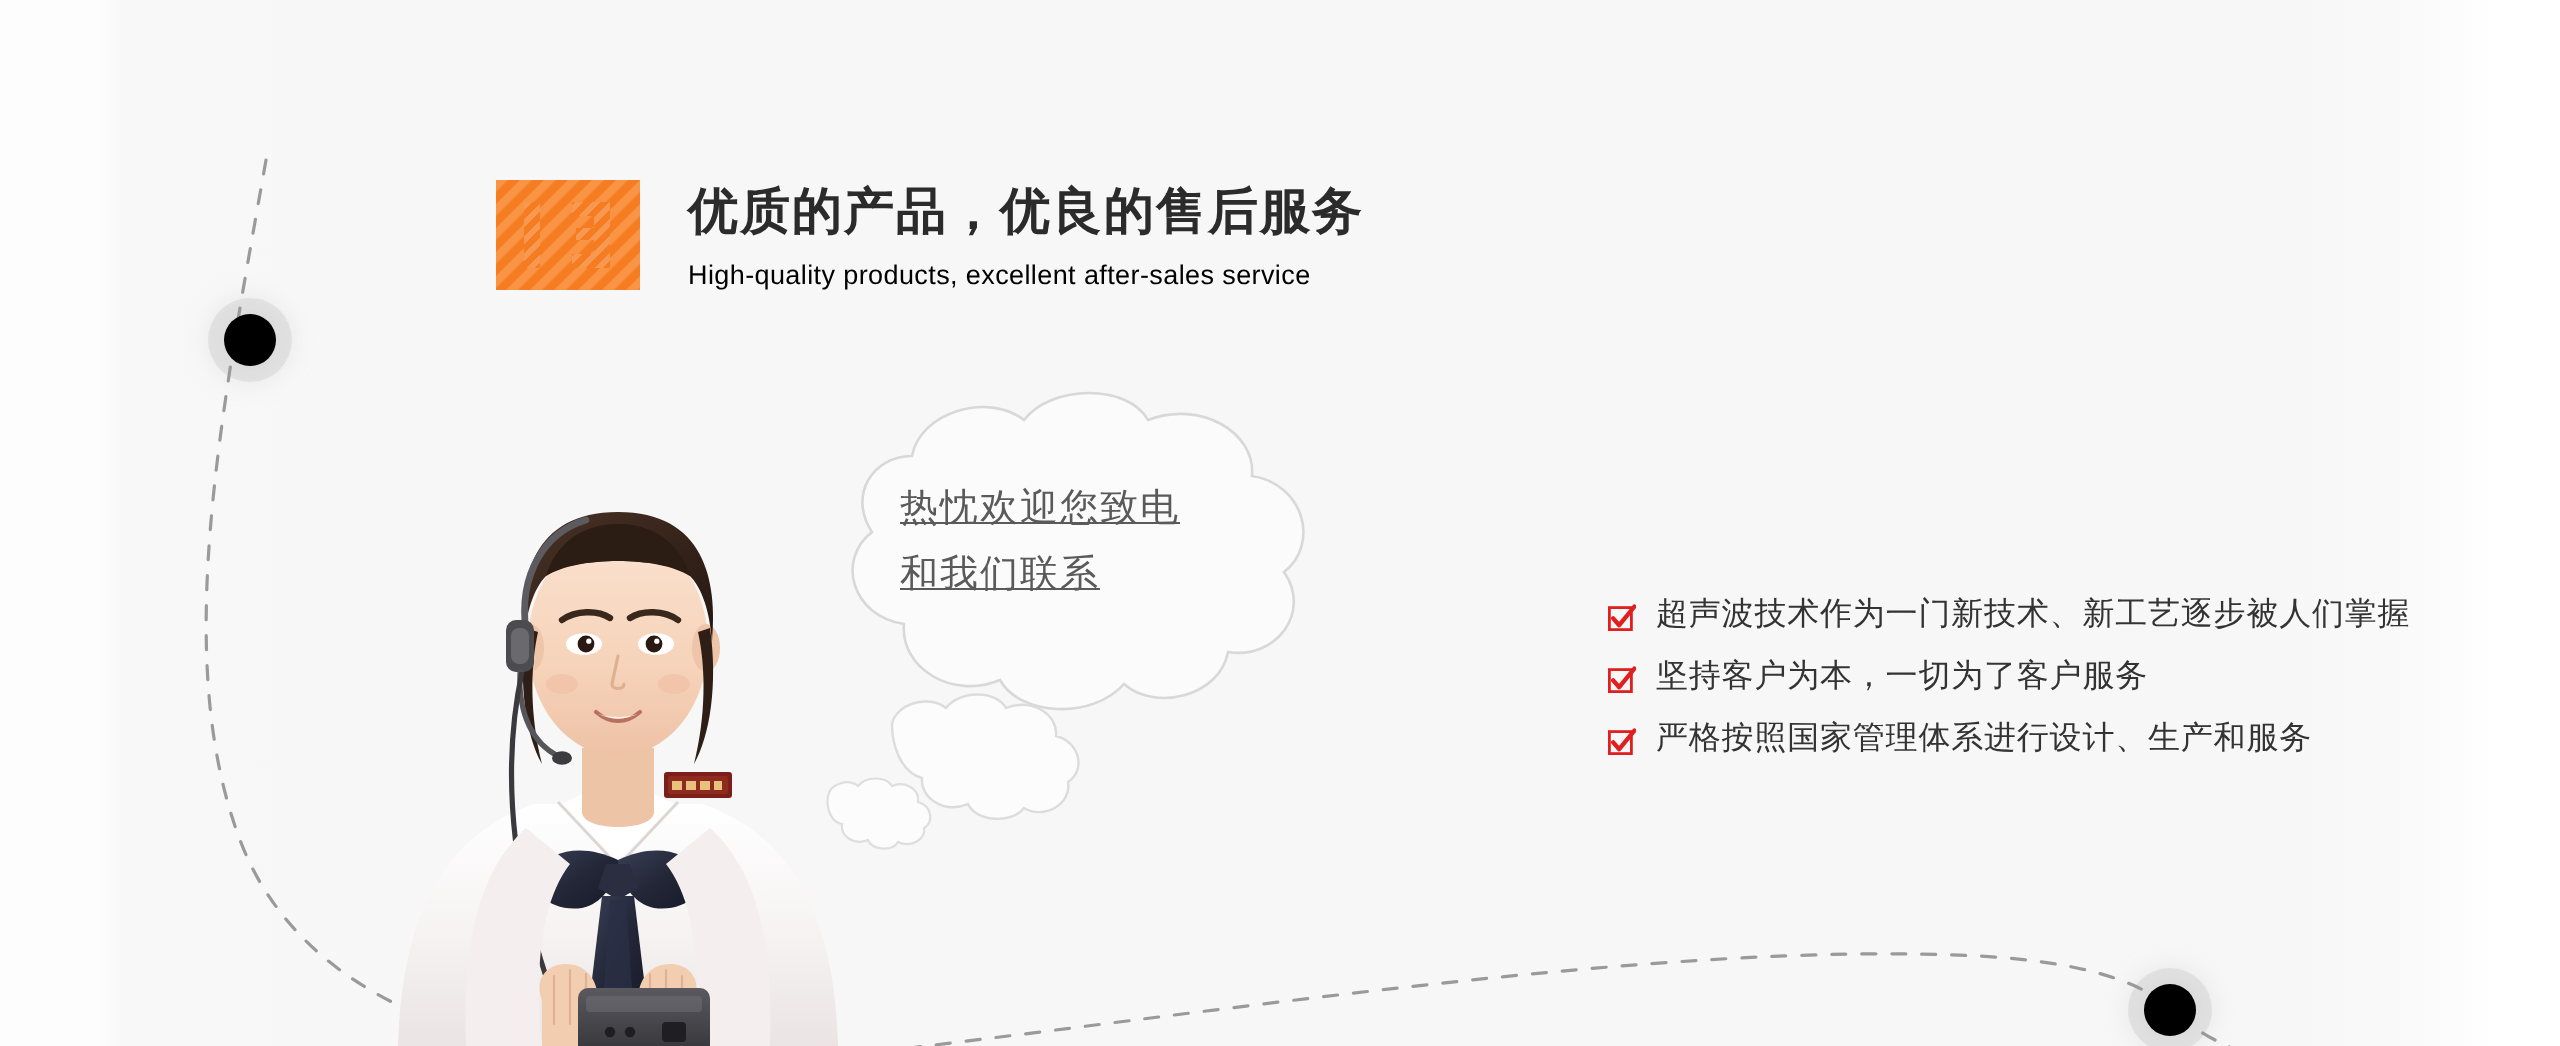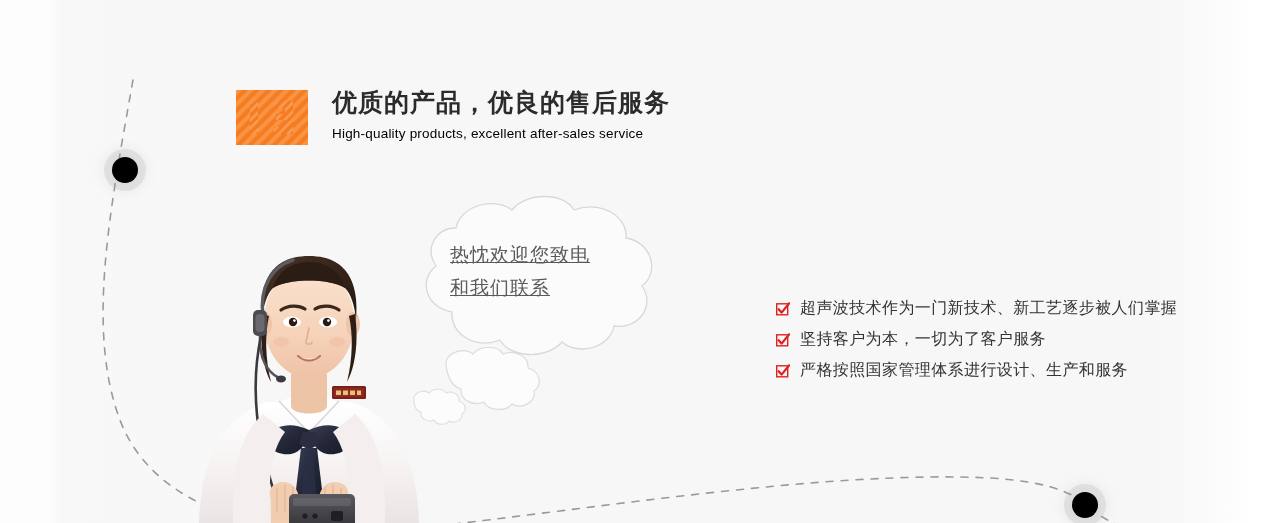--- a/index.html
+++ b/index.html
@@ -43,23 +43,23 @@
     background: #000000;
     box-shadow: 0 0 0 8px rgba(150,150,150,0.16),
                 0 0 14px 8px rgba(170,170,170,0.20);
   }
   .dot-top { left: 112px; top: 157px; }
   .dot-bottom { left: 1072px; top: 492px; }
 
   
   .header {
     position: absolute;
-    left: 236px; top: 88px;
+    left: 248px; top: 88px;
     display: flex;
-    align-items: flex-start;
+    align-items: flex-end;
   }
   .num-badge {
     position: relative;
     width: 72px; height: 55px;
     margin-top: 2px;
     background-color: #f57c20;
     background-image: repeating-linear-gradient(
         -45deg,
         rgba(255,255,255,0.00) 0px,
         rgba(255,255,255,0.00) 3px,
@@ -116,20 +116,21 @@
   
   .bullets {
     position: absolute;
     left: 776px; top: 298px;
     width: 440px;
   }
   .bullet-row {
     display: flex;
     align-items: flex-start;
     margin-bottom: 11px;
+    margin-left: 28px;
   }
   .check-icon {
     flex: 0 0 auto;
     width: 14px; height: 14px;
     margin-top: 4px;
     margin-right: 10px;
     position: relative;
   }
   .bullet-label {
     font-size: 16px;

